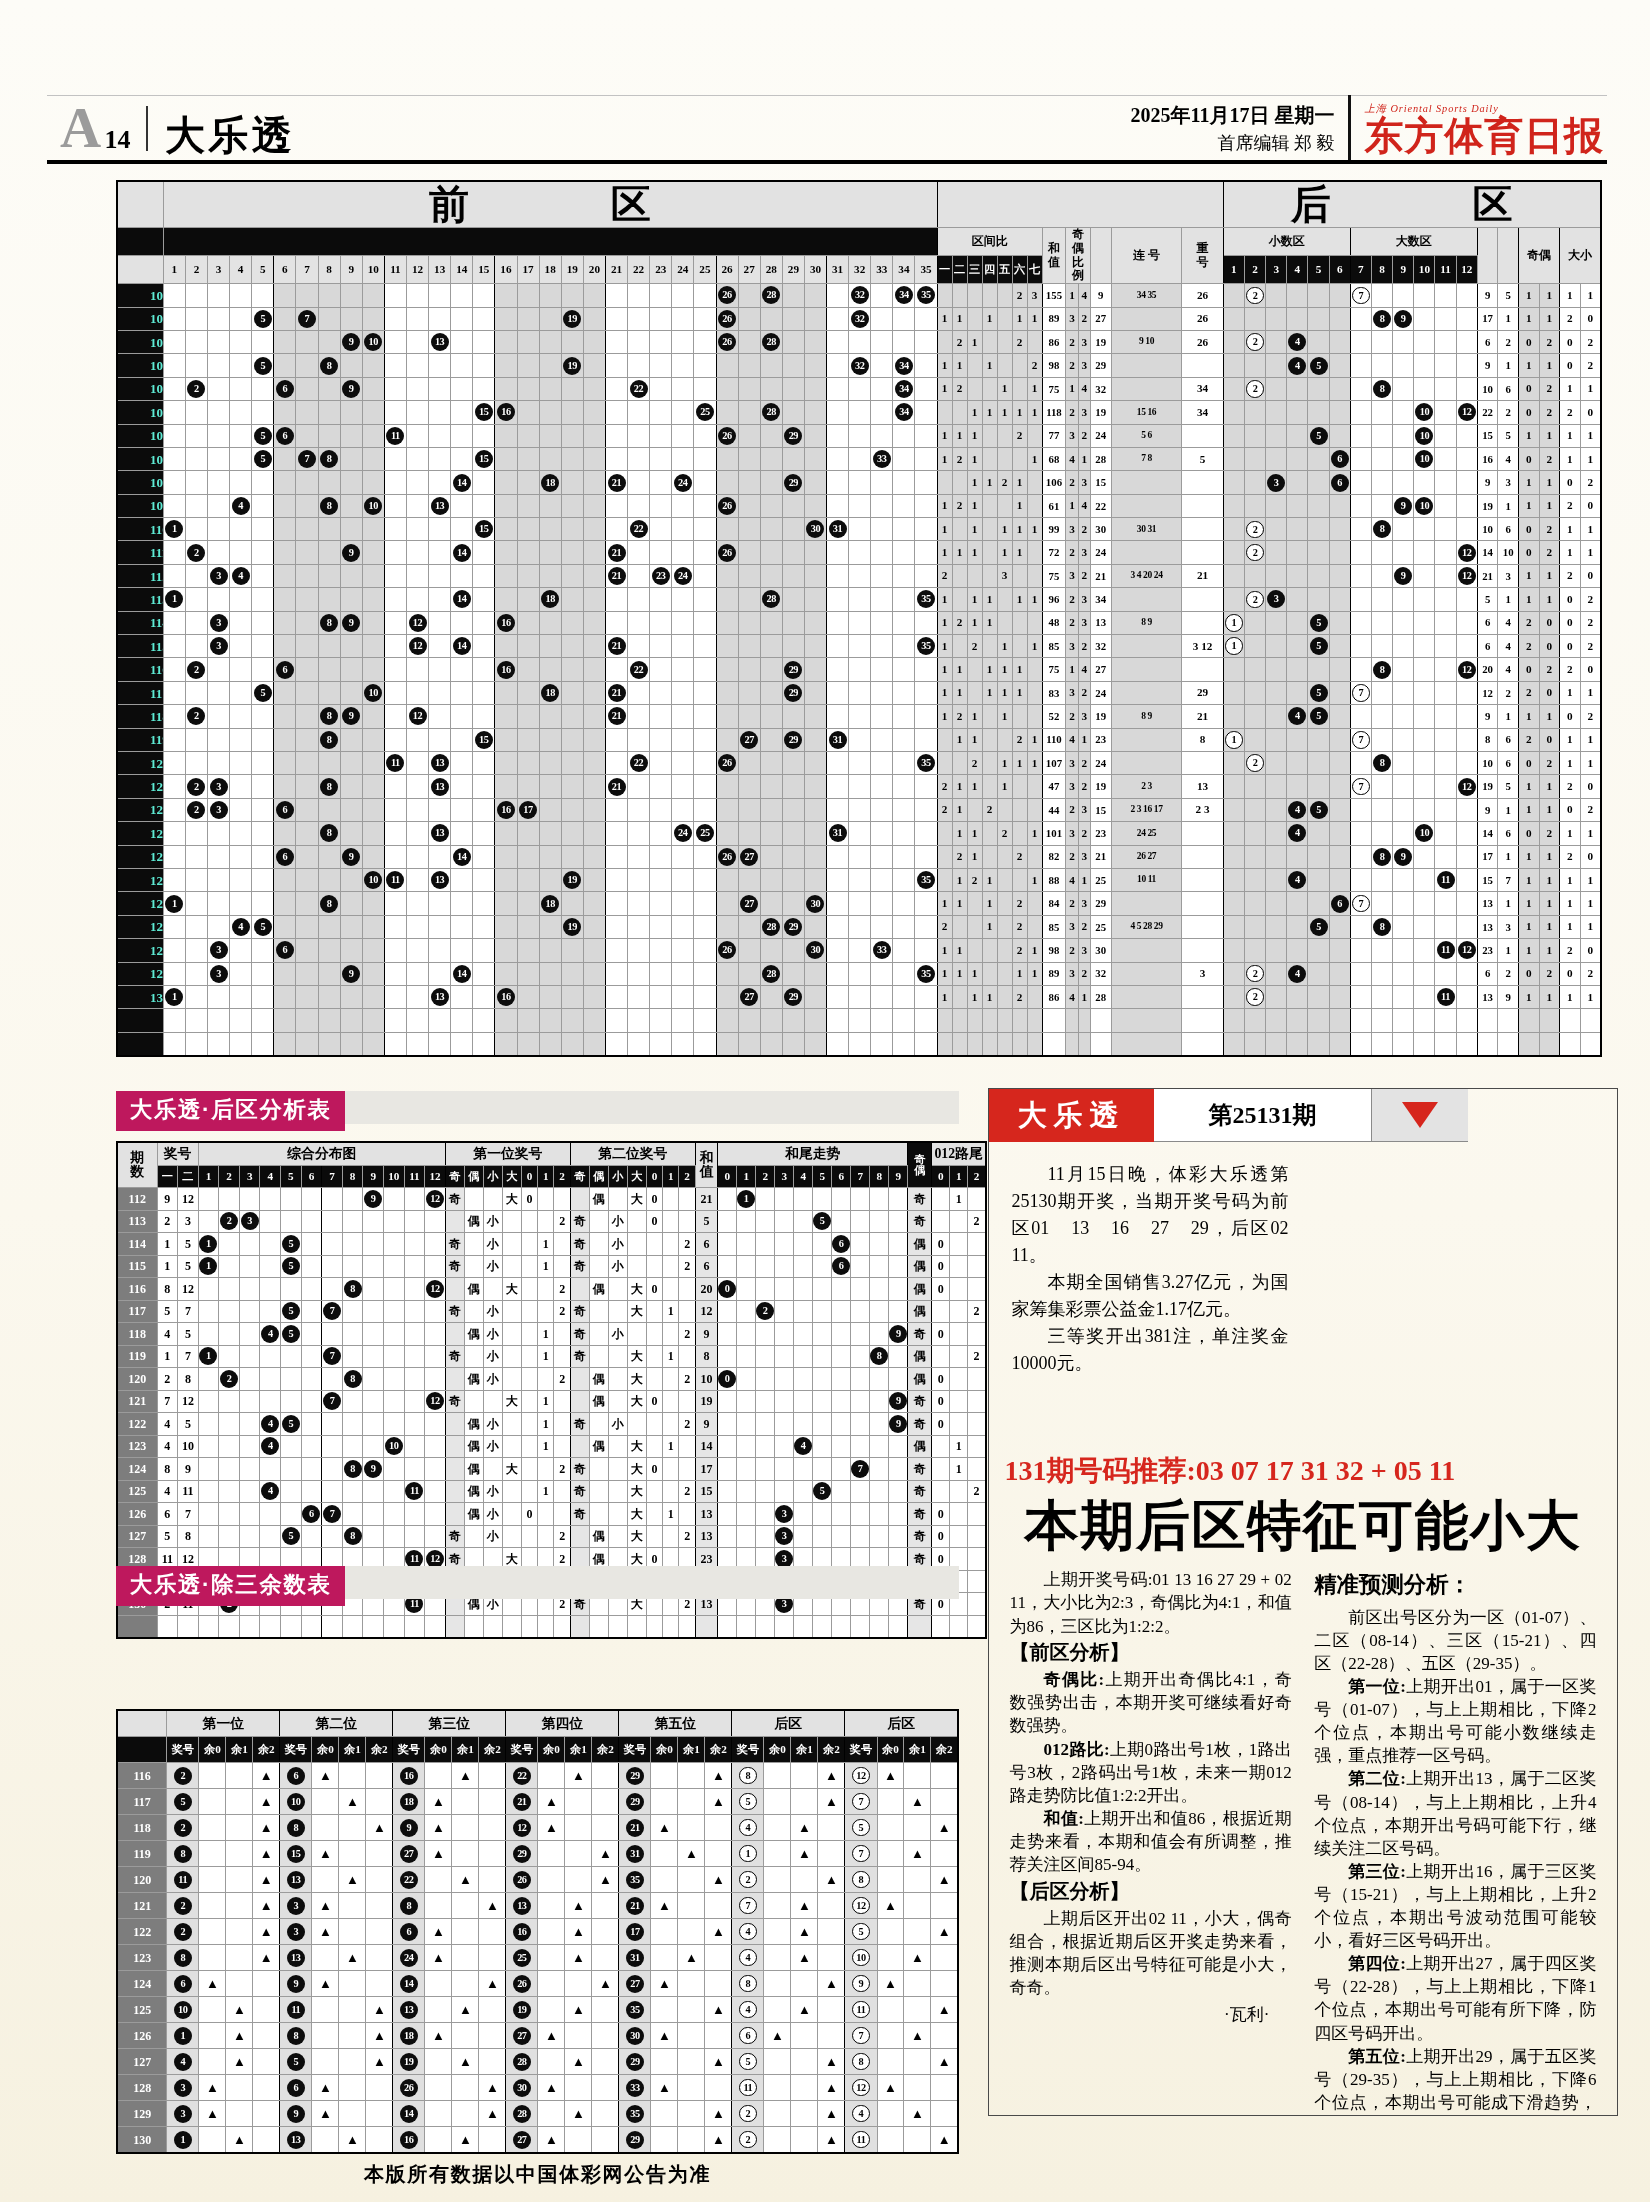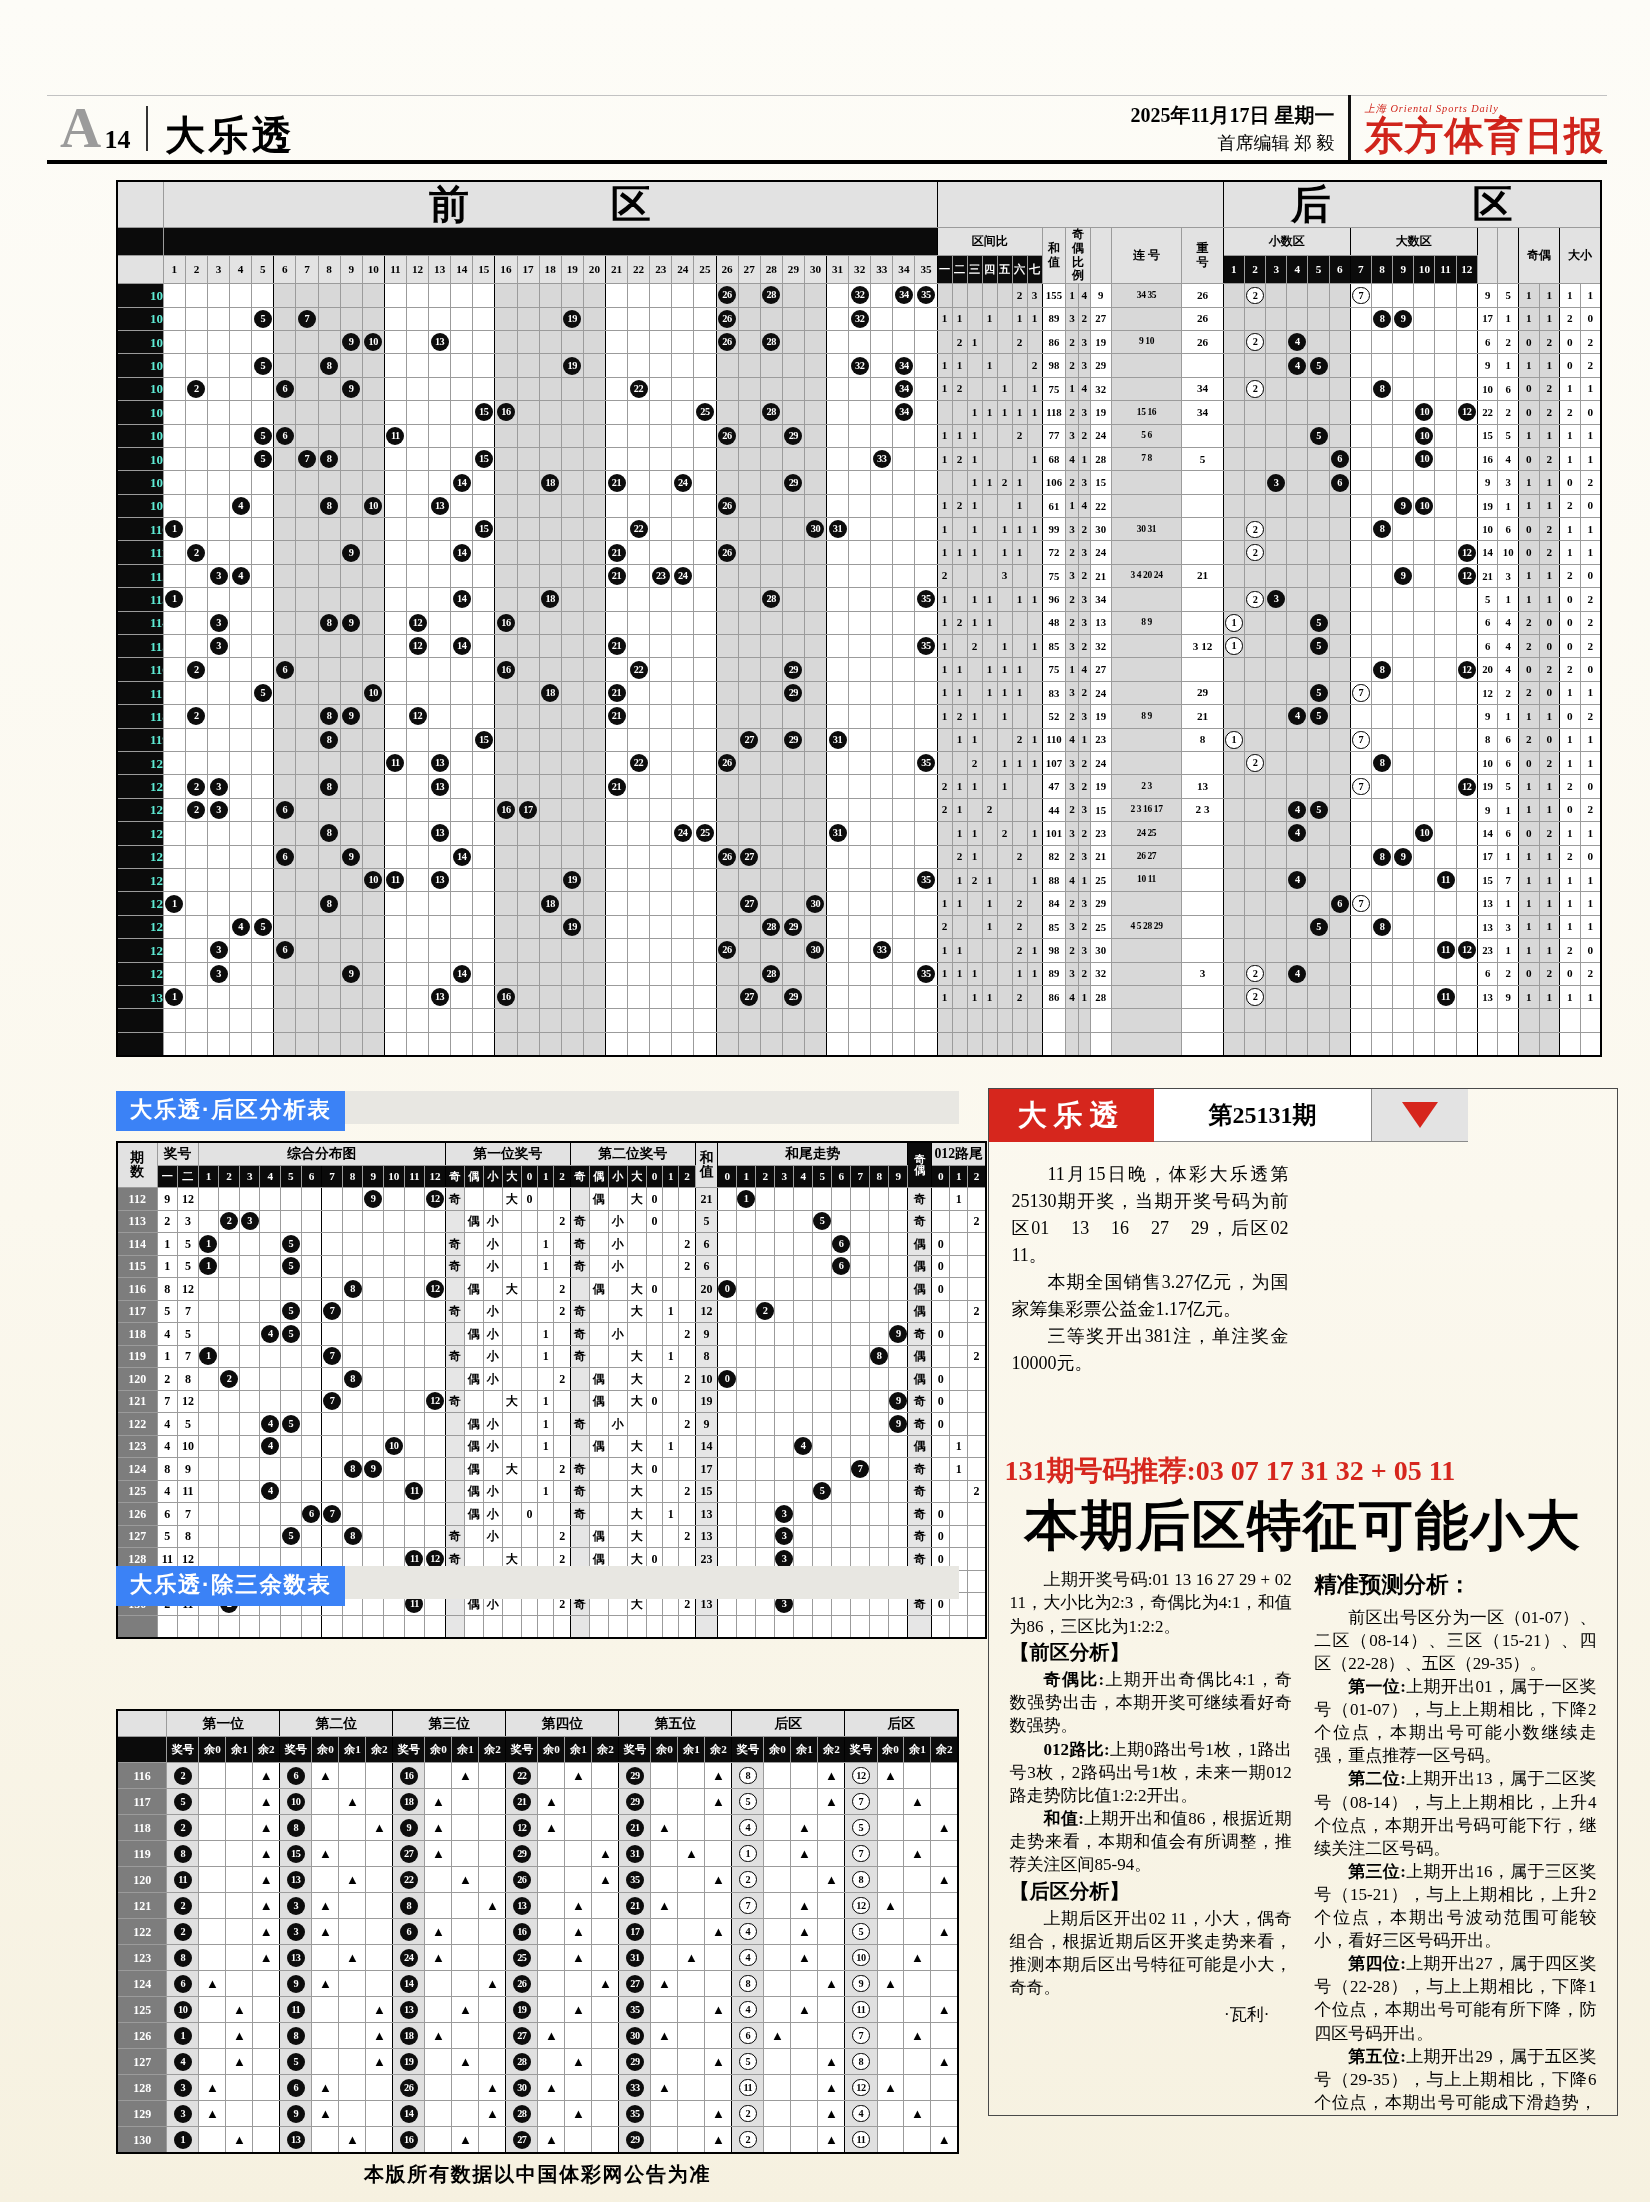--- a/index.html
+++ b/index.html
@@ -40,21 +40,21 @@
   .blk{background:#0b0b0b;height:20.6px;}
   .numH{background:#e3e3e3;font-size:11.2px;height:21.5px;}
   .blkH{background:#0b0b0b;color:#fff;font-size:11.2px;height:21.5px;}
   .hB{background:#e2e2e2;font-size:12px;line-height:1.15;}
   .pl{background:#0b0b0b;color:#5eead4;font-size:13px;padding-left:32px;}
   .shade{background:#d8d8d8;}
   .lh{background:#d8d8d8;font-size:9.5px;letter-spacing:-0.4px;}
   .sv{font-size:10.8px;}
   
   .tbl-label{position:absolute;left:116px;width:843px;height:33px;background:#e8e7e2;}
-  .tbl-label .box{display:inline-block;background:#3b82f6;color:#fff;font-size:22.4px;font-weight:bold;
+  .tbl-label .box{display:inline-block;background:#be185d;color:#fff;font-size:22.4px;font-weight:bold;
                   padding:3.4px 13.8px 5.2px;letter-spacing:1.7px;font-family:"Liberation Sans",sans-serif;}
   
   .midwrap{position:absolute;left:116px;top:1141px;}
   .mt{width:843px;border:2.2px solid #000;}
   .mt td{height:21.5px;}
   .mh1{background:#e2e2e2;font-size:13.8px;}
   .mh2{background:#0b0b0b;color:#fff;font-size:11.2px;}
   .ml{background:#7d7d7d;color:#fff;font-size:12px;}
   .qcol{background:#e6e6e6;}
   .mtx{font-size:12px;}

